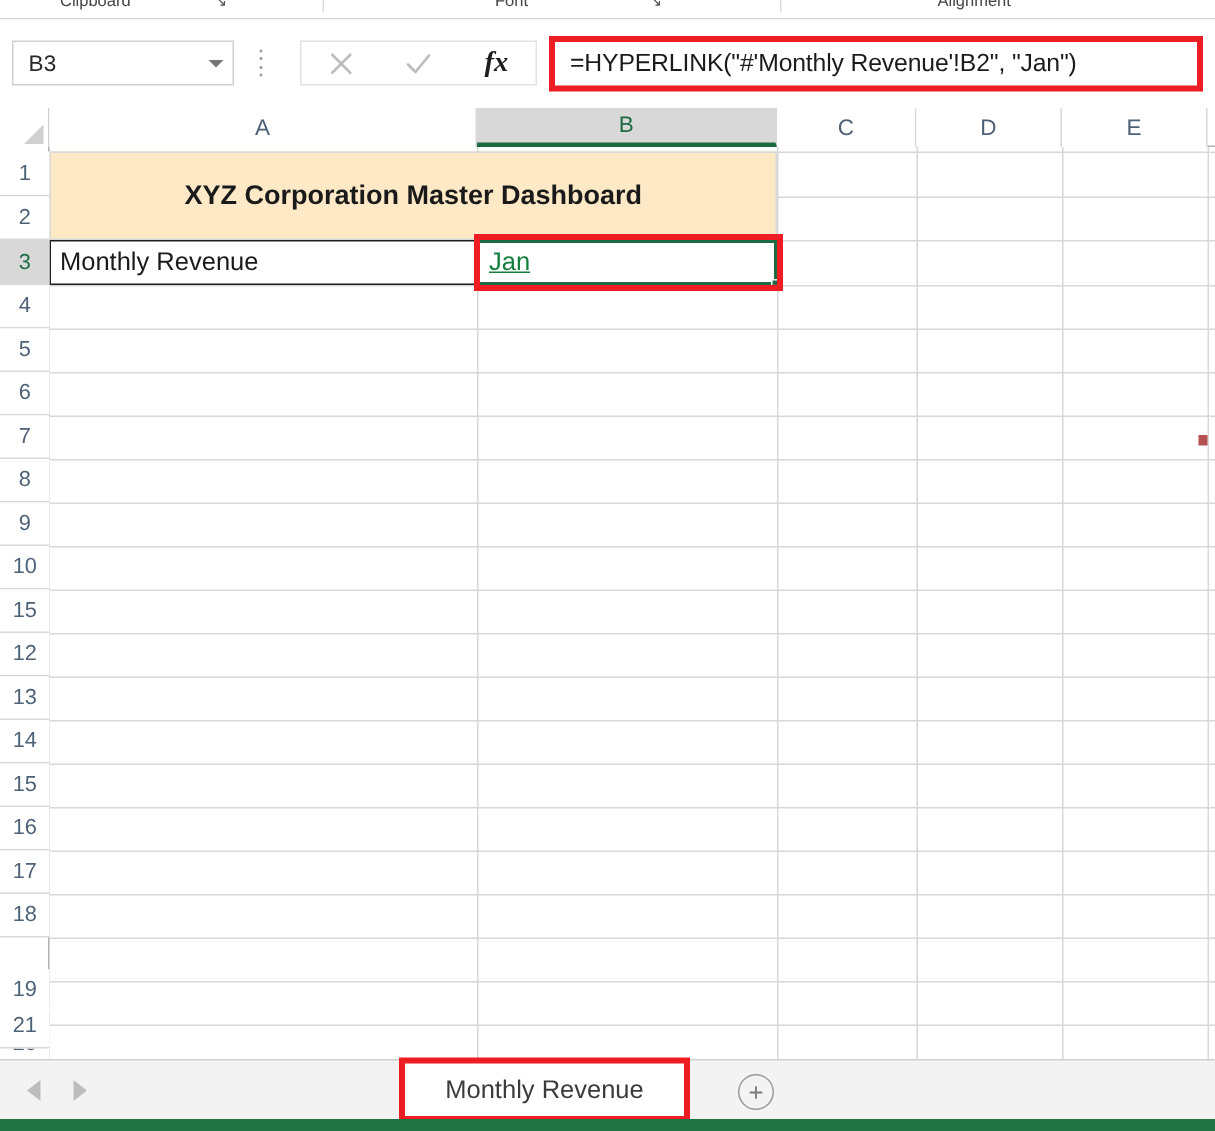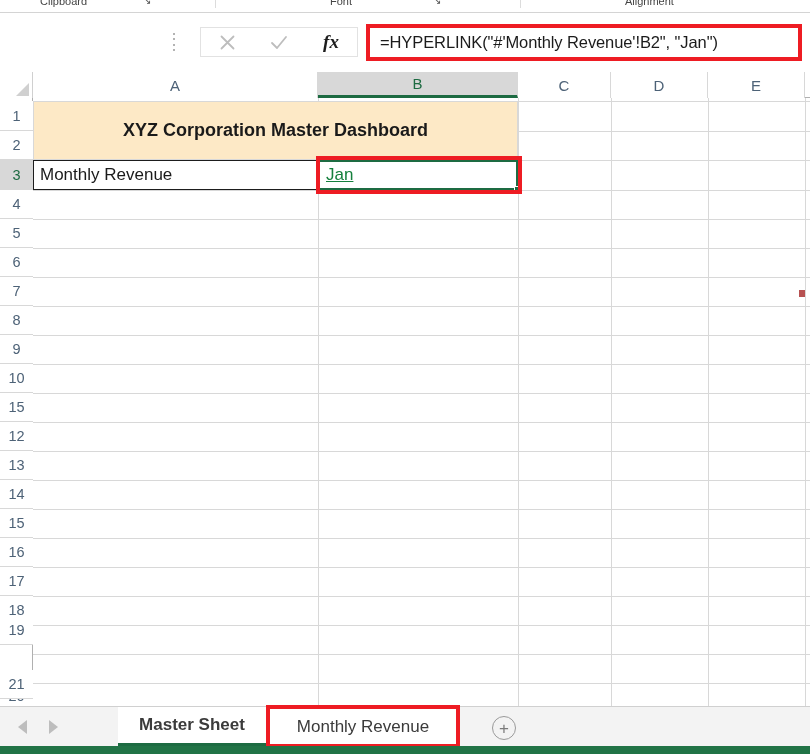--- a/index.html
+++ b/index.html
@@ -201,20 +201,24 @@
     <span class="ribbon-dialog" style="left:143px">↘</span>
     <span class="ribbon-group" style="left:330px">Font</span>
     <span class="ribbon-dialog" style="left:433px">↘</span>
     <span class="ribbon-group" style="left:625px">Alignment</span>
     <span class="ribbon-sep" style="left:215px"></span>
     <span class="ribbon-sep" style="left:520px"></span>
   </div>
 
   <div class="fbar-row">
 
+    <div class="namebox">
+      <span class="namebox-text">B3</span>
+      <span class="namebox-caret"></span>
+    </div>
 
     <div class="grip-dots">
       <i></i>
         <i></i>
         <i></i>
         <i></i>
     </div>
 
     <div class="fx-group">
       <div class="fx-btn">
@@ -262,21 +266,21 @@
       <div class="rh" style="top:237px;height:29px">9</div>
       <div class="rh" style="top:266px;height:29px">10</div>
       <div class="rh" style="top:295px;height:29px">15</div>
       <div class="rh" style="top:324px;height:29px">12</div>
       <div class="rh" style="top:353px;height:29px">13</div>
       <div class="rh" style="top:382px;height:29px">14</div>
       <div class="rh" style="top:411px;height:29px">15</div>
       <div class="rh" style="top:440px;height:29px">16</div>
       <div class="rh" style="top:469px;height:29px">17</div>
       <div class="rh" style="top:498px;height:29px">18</div>
-      <div class="rh" style="top:518px;height:29px">19</div>
+      <div class="rh" style="top:548px;height:29px">19</div>
       <div class="rh" style="top:584px;height:29px">20</div>
       <div class="rh" style="top:572px;height:29px">21</div>
     </div>
 
     <div class="cells">
 
       <span class="vline" style="left:285px"></span>
       <span class="vline" style="left:485px"></span>
       <span class="vline" style="left:578px"></span>
       <span class="vline" style="left:675px"></span>
@@ -318,21 +322,20 @@
       <span class="edge-mark" style="left:766px;top:192px"></span>
     </div>
   </div>
 
   <div class="tabbar">
     <div class="navarrows">
       <span class="tri-l"></span>
       <span class="tri-r"></span>
     </div>
 
-    <div class="tab active plain" style="left:118px;width:148px">Master Sheet</div>
 
     <div class="tab plain" style="left:270px;width:186px">Monthly Revenue</div>
 
     <div class="redbox" style="left:266px;top:-2px;width:194px;height:43px"></div>
 
     <div class="addsheet">
       <span>+</span>
     </div>
   </div>
 

